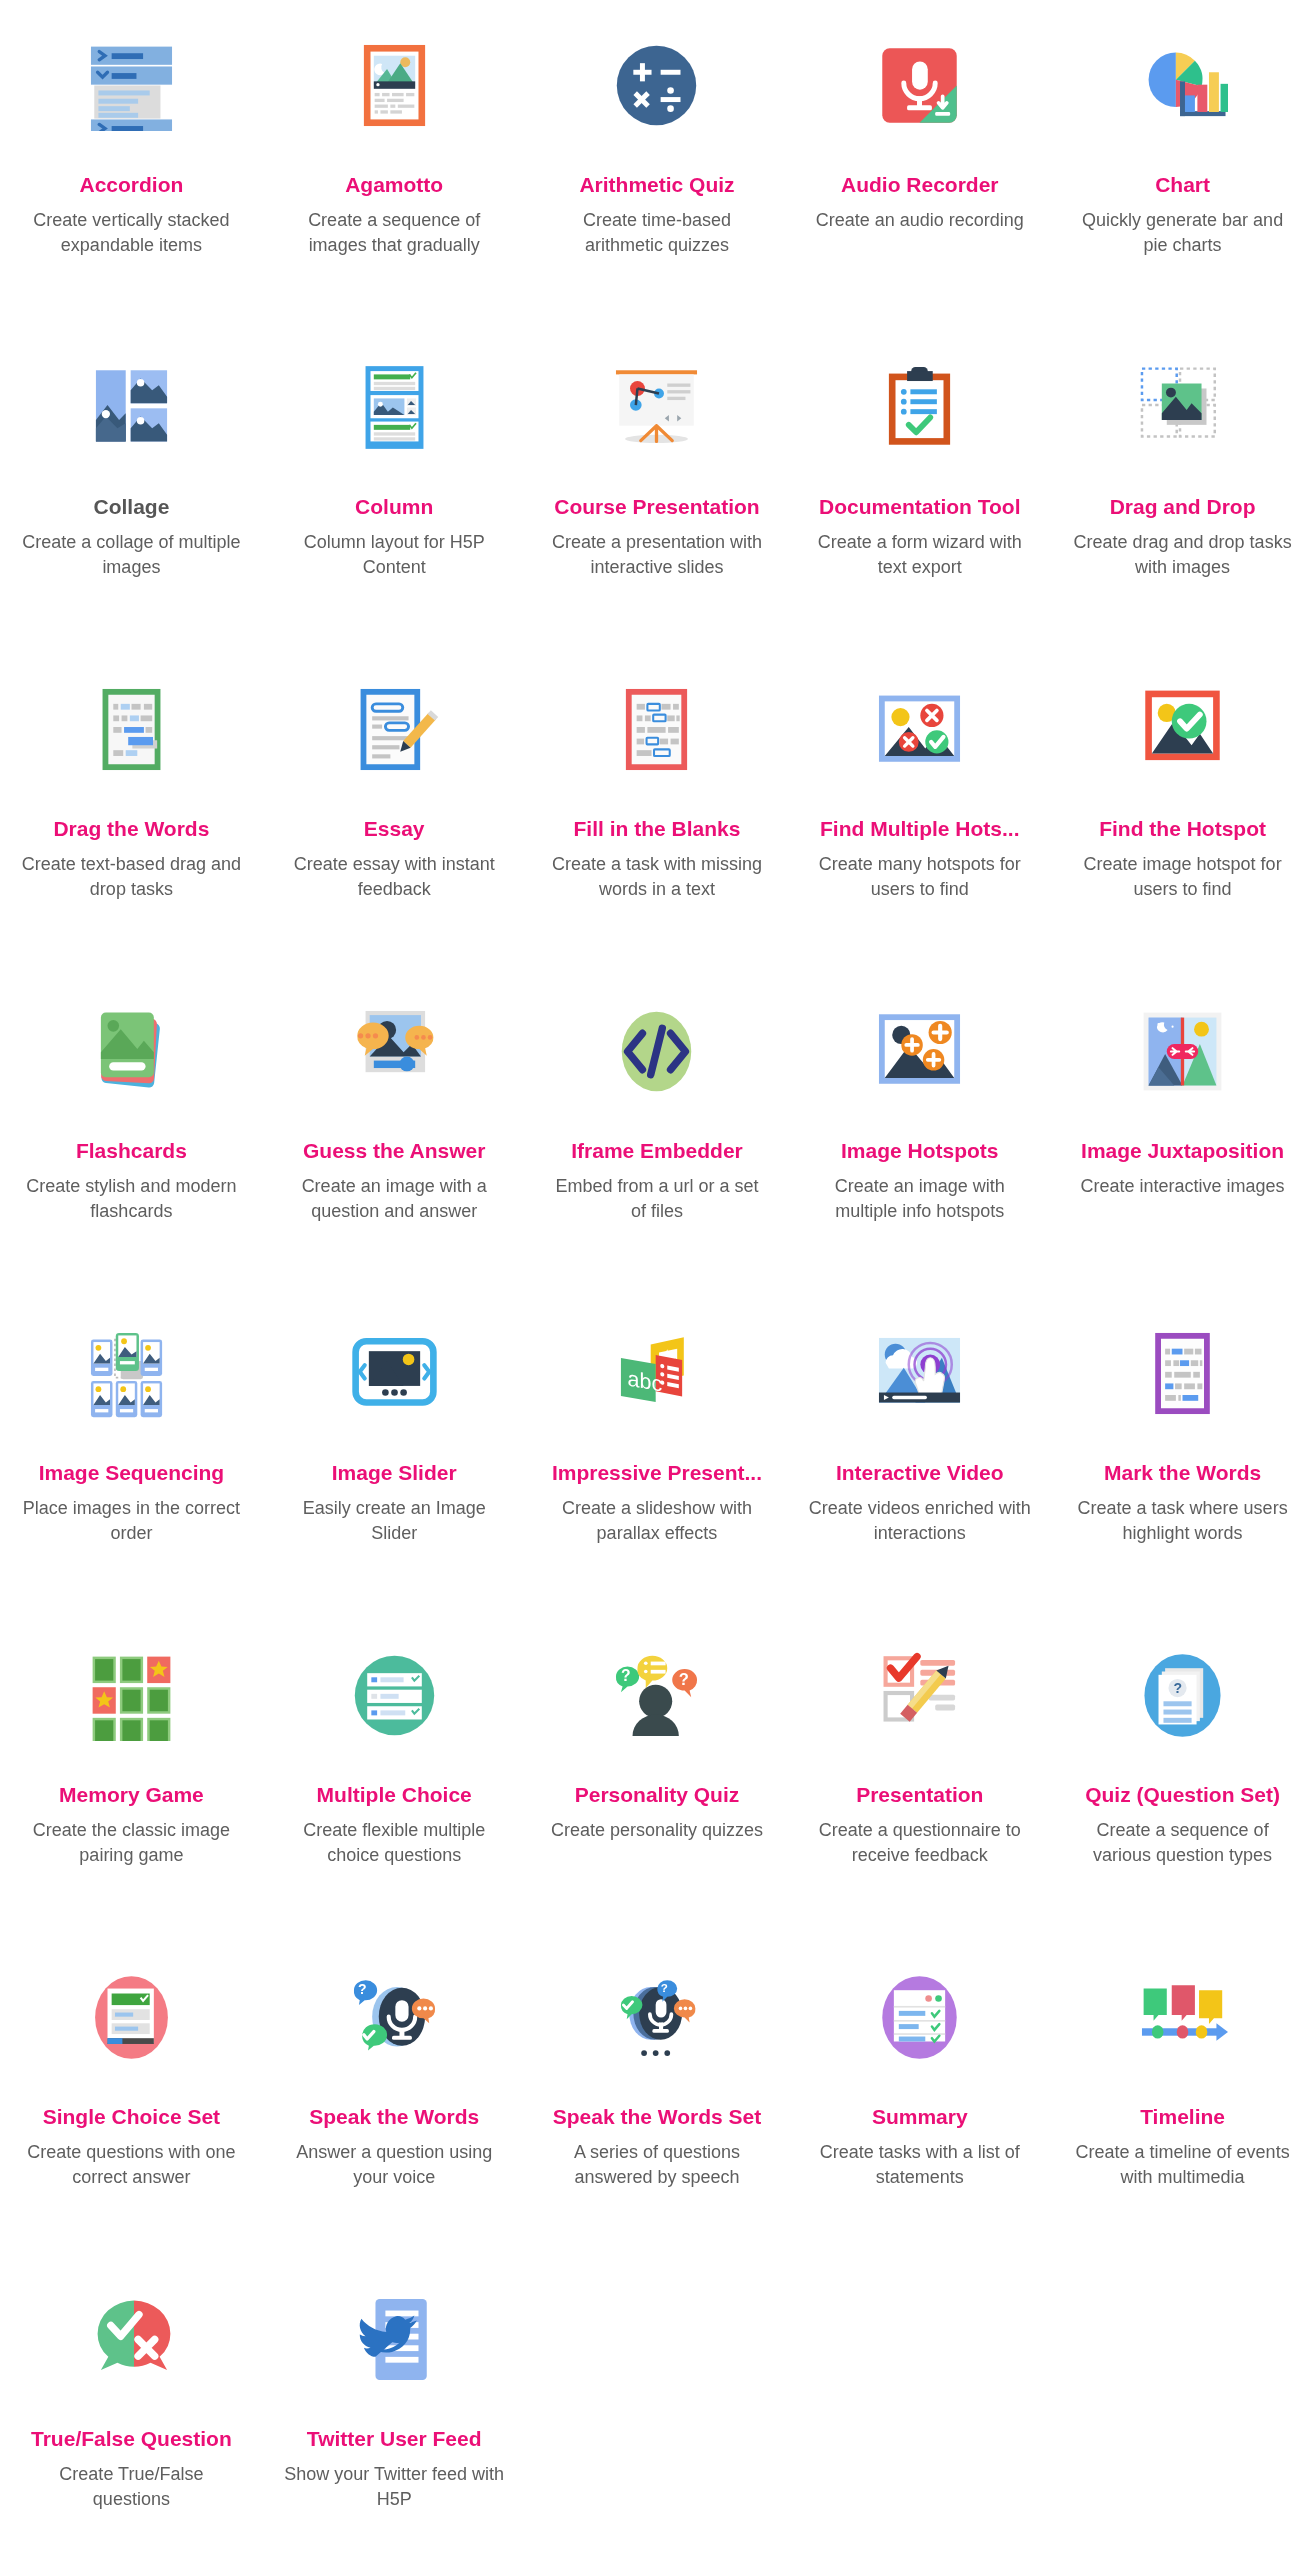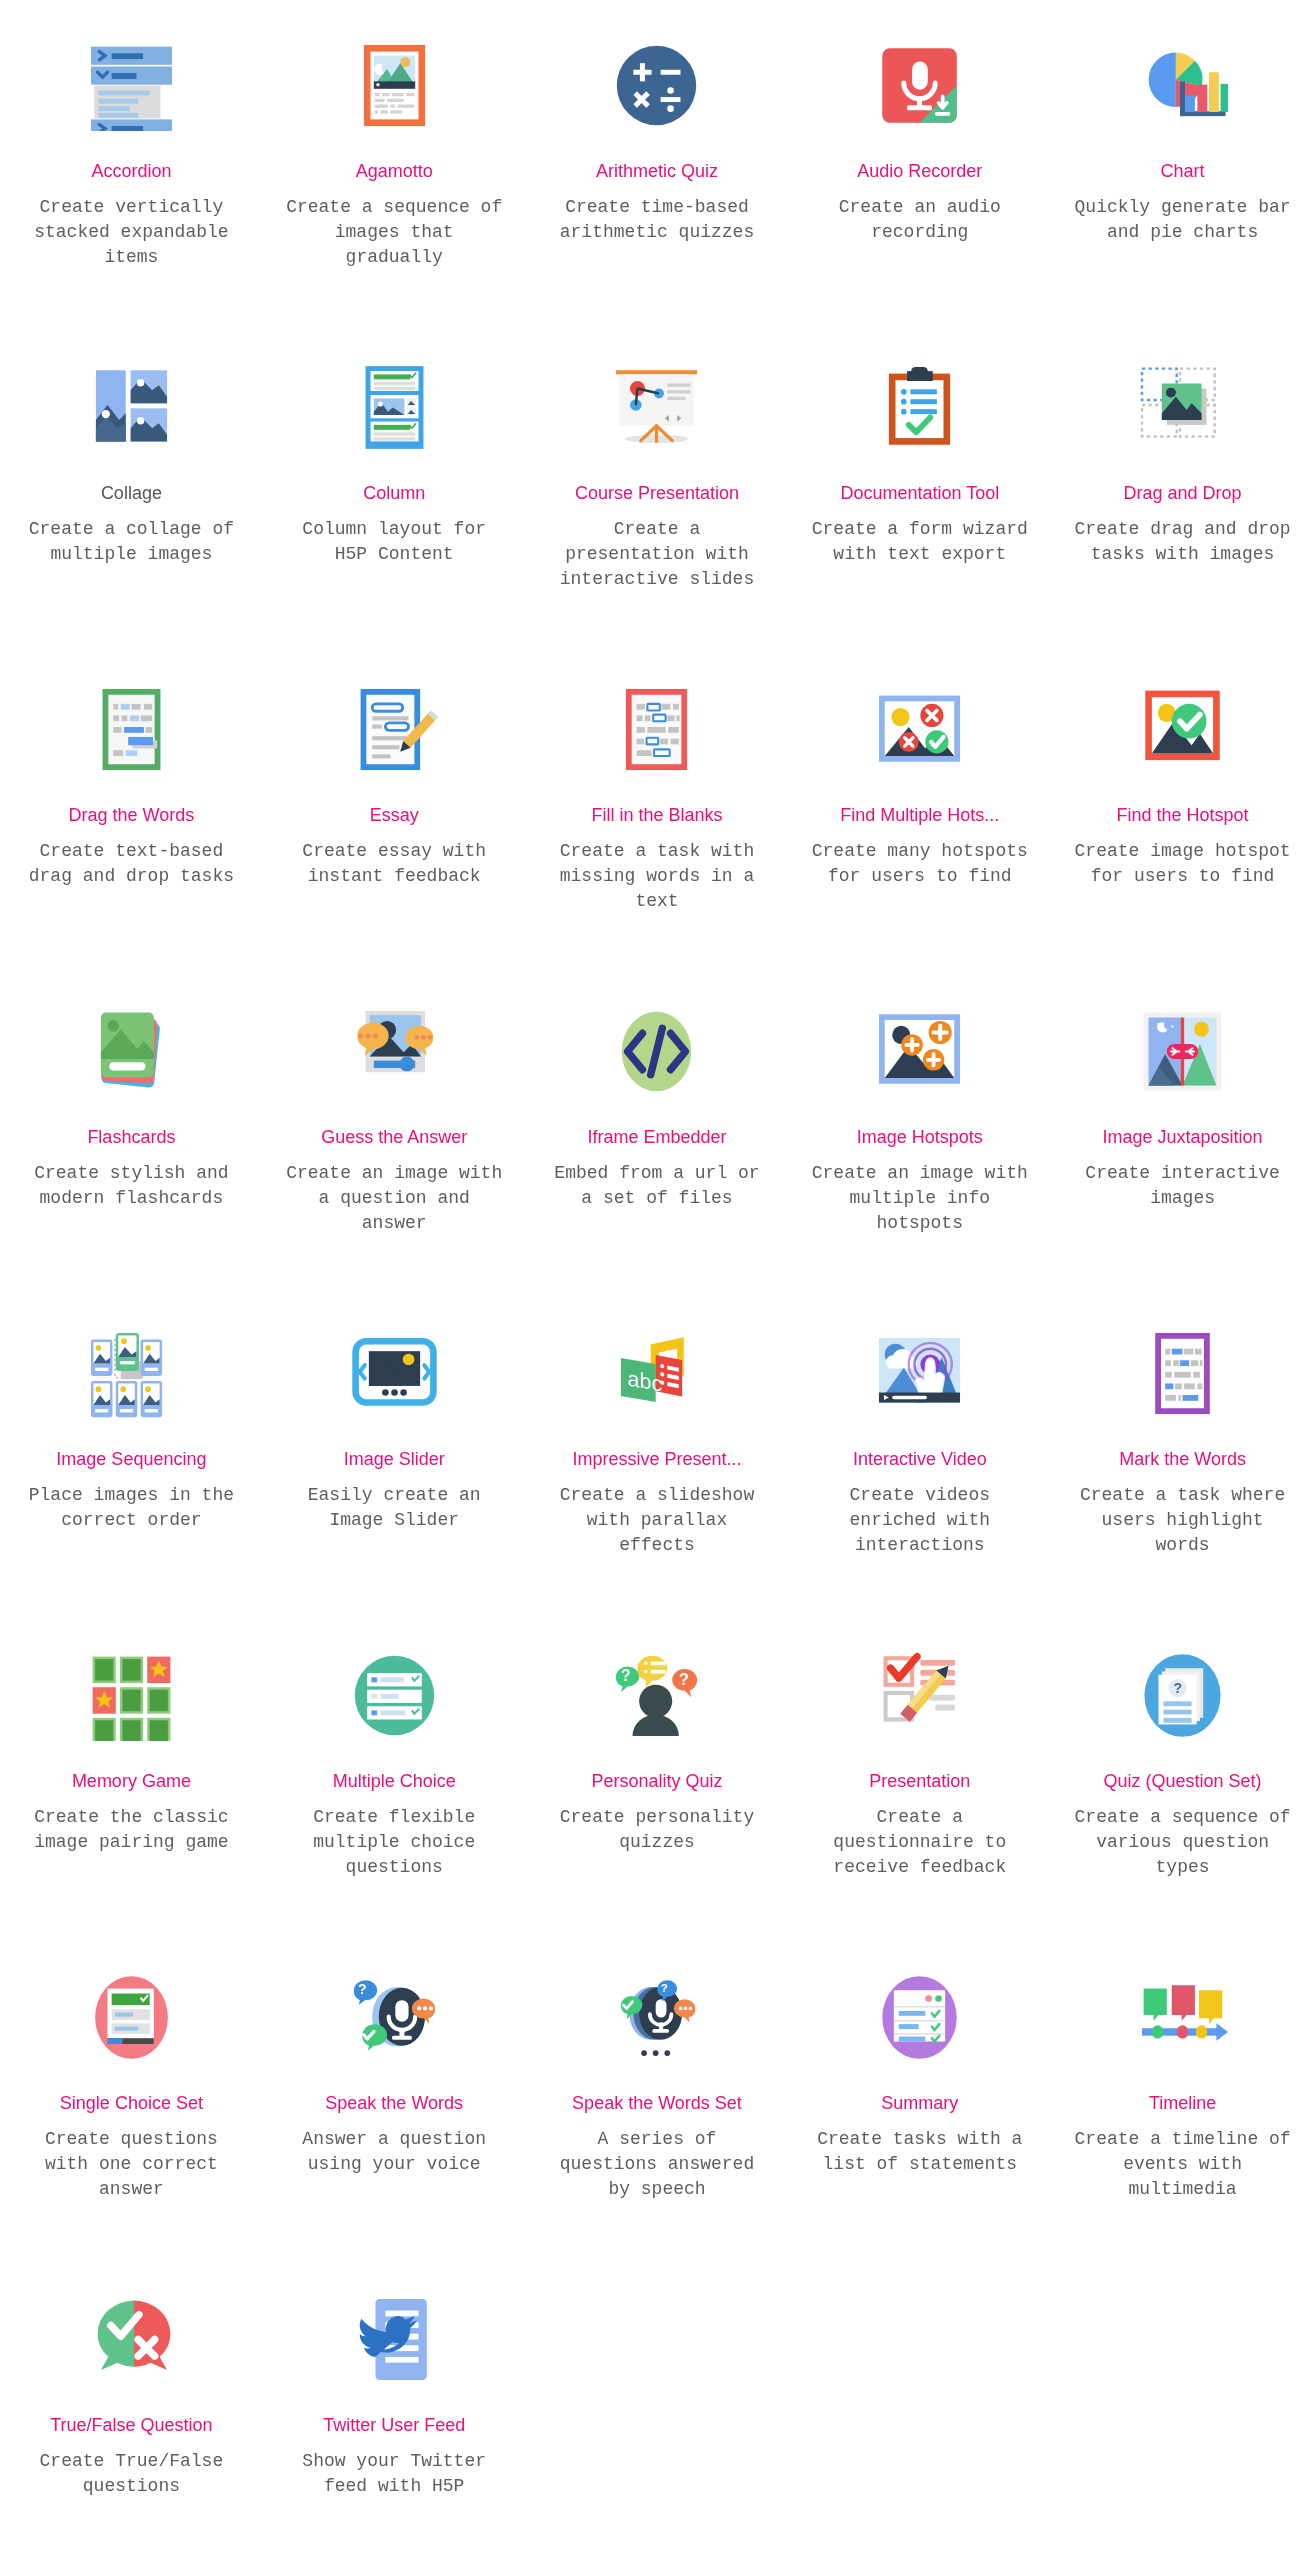--- a/index.html
+++ b/index.html
@@ -33,40 +33,39 @@
     height: 147px;
     width: 147px;
     display: flex;
     align-items: center;
     justify-content: center;
   }
   .icon-wrap svg {
     display: block;
   }
   .title {
-    font-size: 18px;
+    font-size: 21px;
     line-height: 25px;
     color: #eb0f77;
-    font-weight: 400;
-    margin-top: 0;
+    font-weight: 700;
+    margin-top: 13px;
     margin-bottom: 11.6px;
     white-space: nowrap;
     cursor: pointer;
   }
   .title.plain {
     color: #565656;
     cursor: default;
     text-align: center;
   }
   .desc {
     font-size: 18px;
     line-height: 25px;
     color: #5e5e5e;
     max-width: 223px;
-    font-family: Liberation Mono, monospace;
   }
 </style>
 </head>
 <body>
 
 <div id="grid">
     <div class="cell">
       <div class="icon-wrap">
         <svg width="91" height="91" viewBox="0 0 110 110">
     <rect x="6" y="8" width="98" height="22" fill="#82b0e0"></rect>

